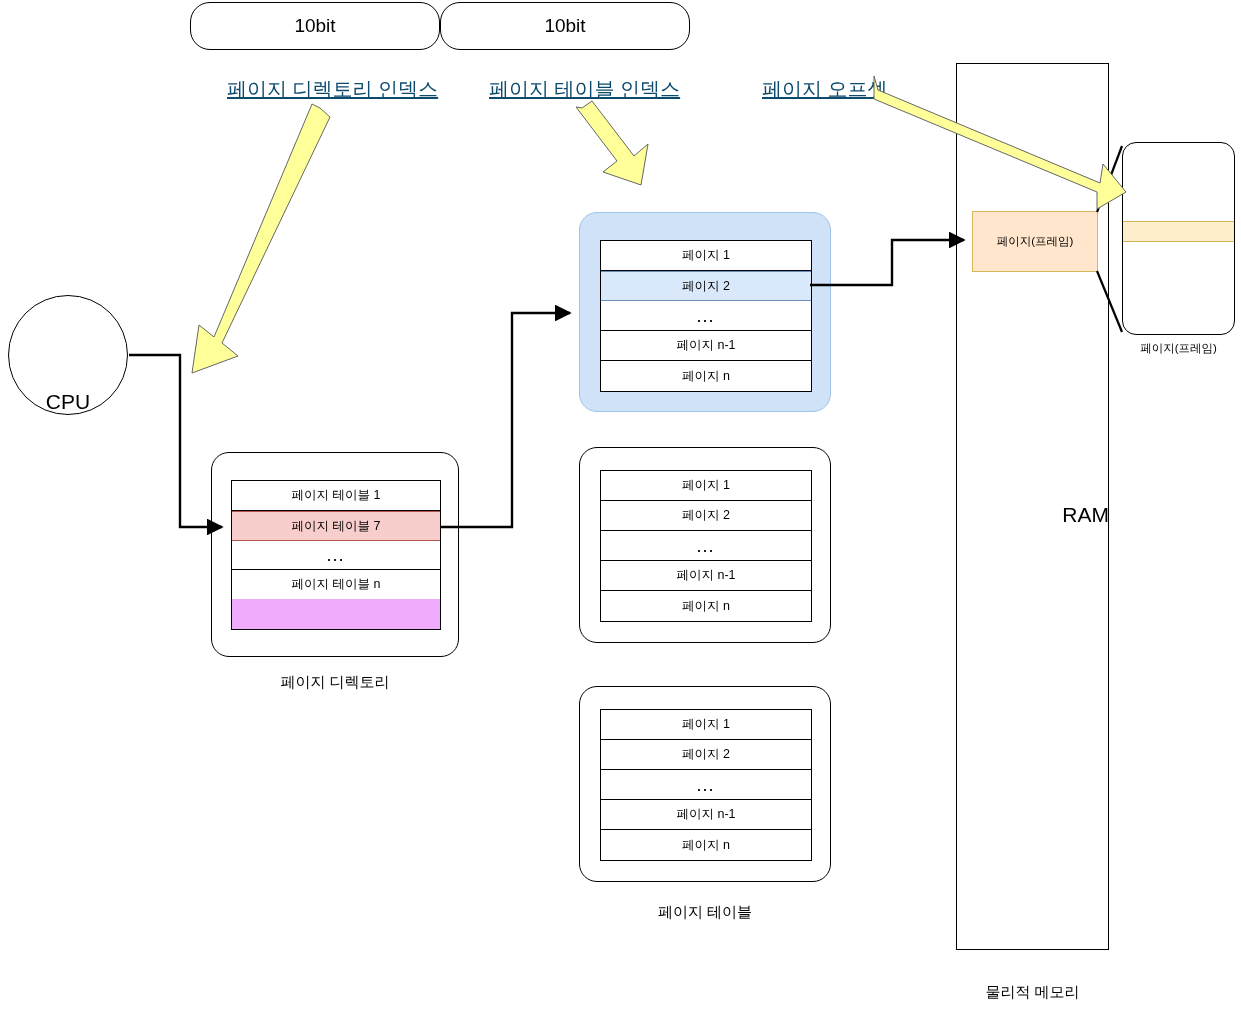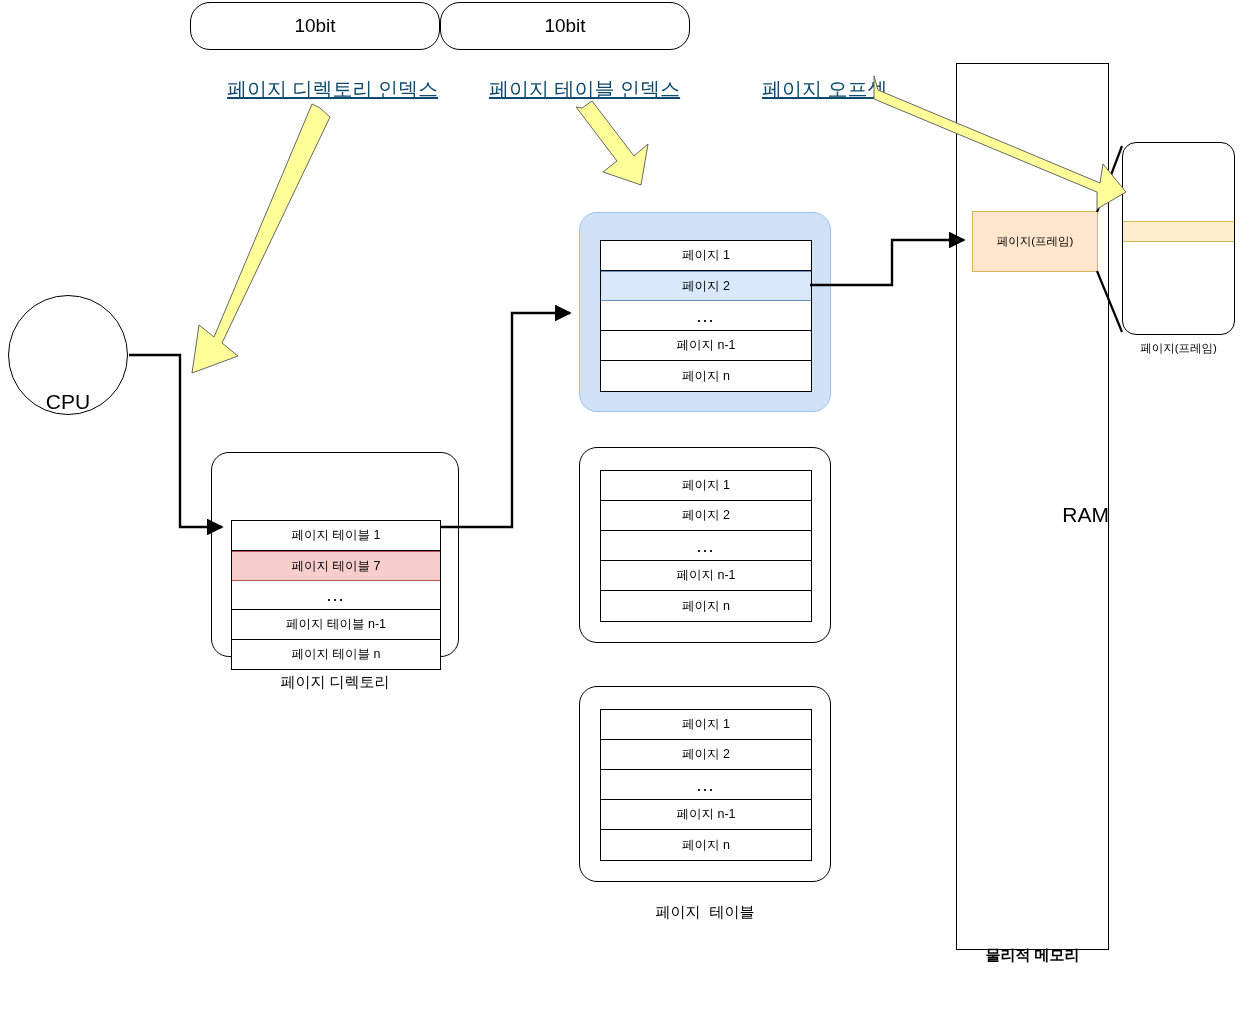--- a/index.html
+++ b/index.html
@@ -162,33 +162,30 @@
 
   <div class="abs caption" style="left:227px; top:76px;">페이지 디렉토리 인덱스</div>
   <div class="abs caption" style="left:489px; top:76px;">페이지 테이블 인덱스</div>
   <div class="abs caption" style="left:762px; top:76px;">페이지 오프셋</div>
 
   <div class="abs cpu-circle" style="left:8px; top:295px; width:120px; height:120px;">
     <span>CPU</span>
   </div>
 
   <div class="abs tbl-container" style="left:211px; top:452px; width:248px; height:205px;"></div>
-  <div class="tbl" style="left:231px; top:480px; width:208px; height:148px;margin-top:40px;">
+  <div class="tbl" style="left:231px; top:480px; width:208px; height:148px;">
     <div class="row" style="height:30px;">
       <span>페이지 테이블 1</span>
     </div>
     <div class="row sel-red" style="height:30px;">
       <span>페이지 테이블 7</span>
     </div>
     <div class="row ellipsis" style="height:29px;">
       <span>…</span>
     </div>
-    <div class="row" style="height:30px;">
-      <span>페이지 테이블 n-1</span>
-    </div>
     <div class="row" style="height:29px;">
       <span>페이지 테이블 n</span>
     </div>
   </div>
   <div class="abs mid-label" style="left:211px; top:673px; width:248px;">페이지 디렉토리</div>
 
   <div class="abs tbl-container highlight-blue" style="left:579px; top:212px; width:252px; height:200px;"></div>
   <div class="tbl" style="left:600px; top:240px; width:210px; height:150px;">
     <div class="row" style="height:30px;">
       <span>페이지 1</span>
@@ -238,25 +235,25 @@
       <span>…</span>
     </div>
     <div class="row" style="height:30px;">
       <span>페이지 n-1</span>
     </div>
     <div class="row" style="height:30px;">
       <span>페이지 n</span>
     </div>
   </div>
 
-  <div class="abs mid-label" style="left:579px; top:903px; width:252px;font-family:Liberation Mono, monospace;">페이지 테이블</div>
+  <div class="abs mid-label" style="left:579px; top:903px; width:252px;">페이지 테이블</div>
 
   <div class="abs ram-box" style="left:956px; top:63px; width:153px; height:887px;"></div>
   <div class="abs ram-label" style="left:956px; top:503px; width:153px;">RAM</div>
-  <div class="abs mid-label" style="left:936px; top:946px; width:193px;font-weight:bold;">물리적 메모리</div>
+  <div class="abs mid-label" style="left:936px; top:983px; width:193px;">물리적 메모리</div>
 
   <div class="abs frame-block" style="left:972px; top:211px; width:126px; height:61px;">
     <span>페이지(프레임)</span>
   </div>
 
   <div class="abs detail-box" style="left:1122px; top:142px; width:113px; height:193px;">
     <div class="detail-band" style="left:-2px; top:78px; width:117px; height:19px;"></div>
   </div>
   <div class="abs small-label" style="left:1122px; top:341px; width:113px;">페이지(프레임)</div>
 

